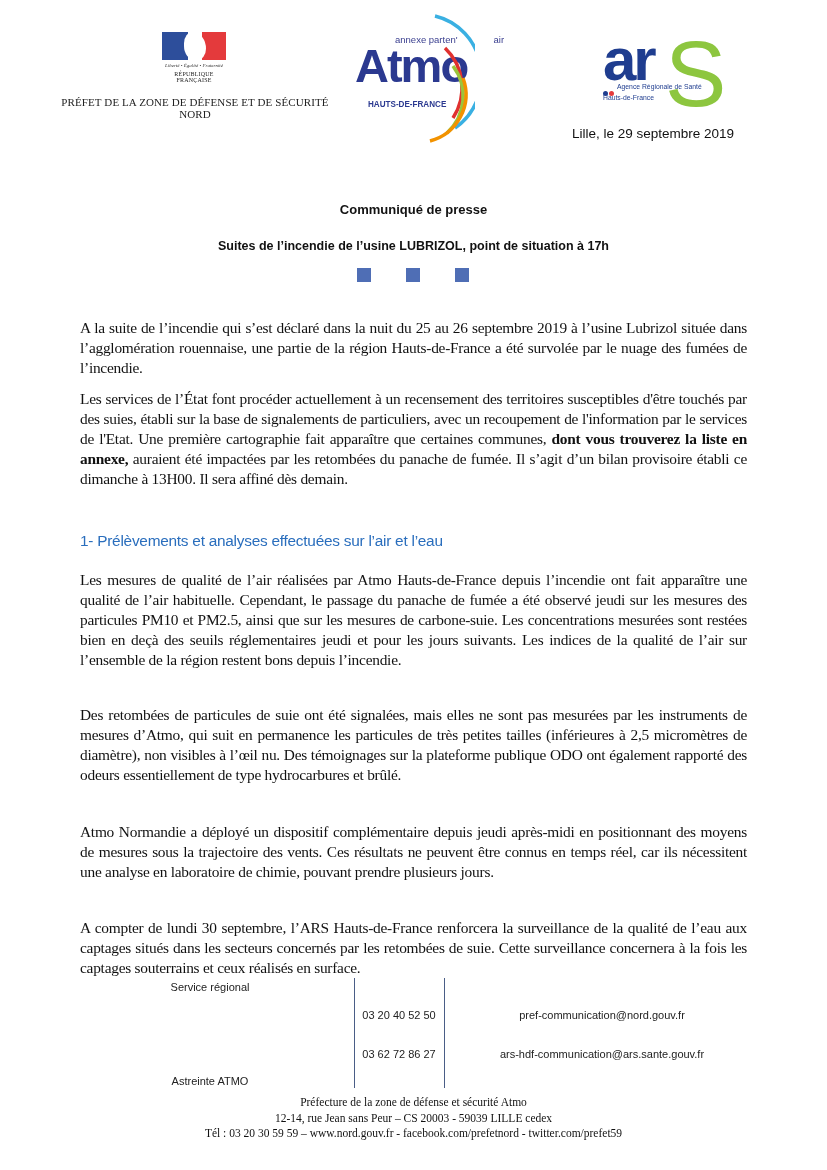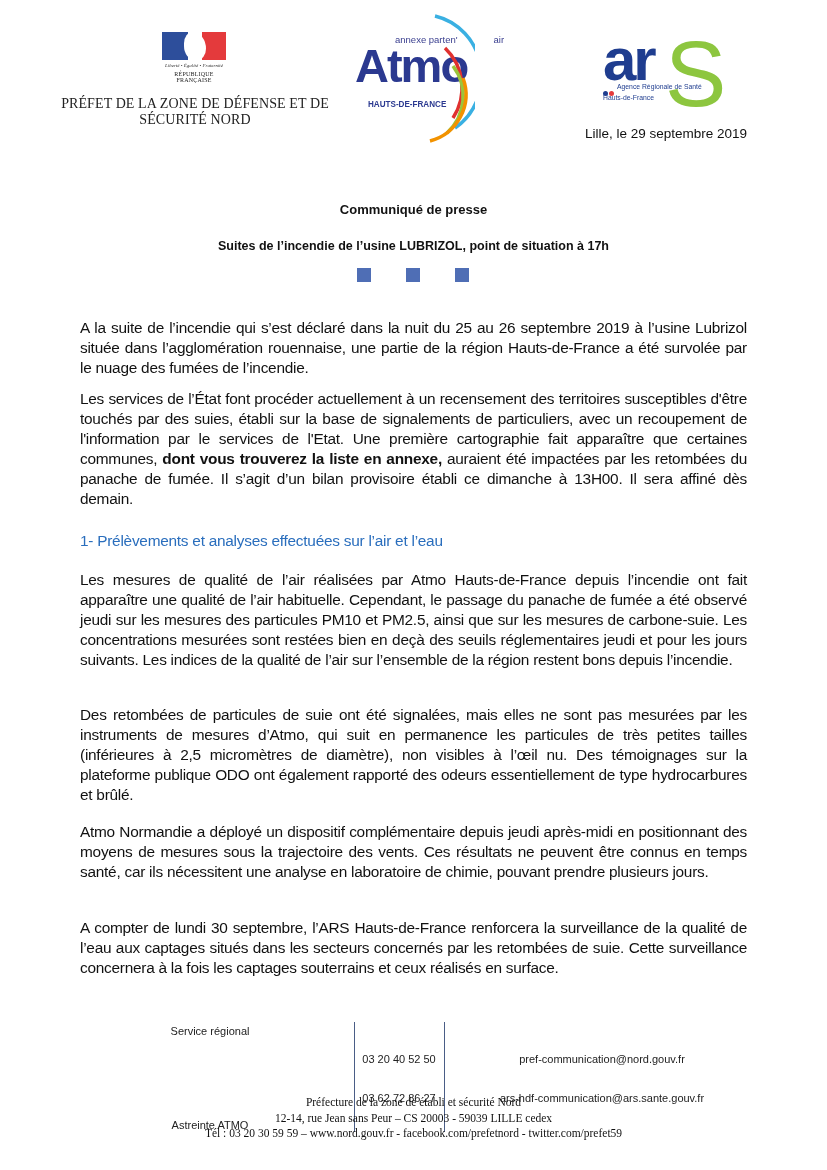--- a/index.html
+++ b/index.html
@@ -6,49 +6,49 @@
   body { width: 827px; height: 1170px; position: relative; overflow: hidden; font-family: "Liberation Sans", sans-serif; color: #111; }
   .abs { position: absolute; }
 
   
   .marianne { left: 162px; top: 32px; width: 64px; height: 32px; }
   .mar-blue { position:absolute; left:0; top:0; width:26px; height:28px; background:#2d4e9b; }
   .mar-red { position:absolute; left:40px; top:0; width:24px; height:28px; background:#e43a3c; }
   .mar-face { position:absolute; left:22px; top:0; width:22px; height:28px; background:#fff; border-radius: 40% 60% 40% 50%; }
   .mar-motto { left: 158px; top: 63px; width: 72px; font-family: "Liberation Serif", serif; font-style: italic; font-size: 5px; text-align:center; color:#333; }
   .mar-rep { left: 158px; top: 71px; width: 72px; font-family: "Liberation Serif", serif; font-size: 6px; text-align:center; color:#222; letter-spacing: 0.2px; }
-  .prefet { left: 60px; top: 96px; width: 270px; font-family: "Liberation Serif", serif; font-size: 14px; text-align:center; color:#222; letter-spacing: 0.1px; }
+  .prefet { left: 60px; top: 96px; width: 270px; font-family: "Liberation Serif", serif; font-size: 11px; text-align:center; color:#222; letter-spacing: 0.1px; }
 
   
   .atmo-tag { left: 395px; top: 34px; font-size: 9.5px; color:#3a3f8f; }
   .atmo-tag b { font-weight: normal; padding-left: 36px; }
   .atmo-word { left: 355px; top: 42px; font-size: 47px; font-weight: bold; color:#2b3990; letter-spacing: -2px; line-height: 1; }
   .atmo-hdf { left: 368px; top: 99px; font-size: 9px; font-weight: bold; color:#2b3990; transform: scaleX(0.9); transform-origin: left; }
   .atmo-arcs { left: 425px; top: 8px; width: 50px; height: 135px; }
 
   
   .ars-word { left: 603px; top: 30px; font-size: 60px; font-weight: bold; color:#1f3d8f; letter-spacing: -3px; line-height: 1; }
   .ars-s { left: 665px; top: 28px; font-size: 92px; color:#8dc63f; line-height: 1; font-weight: normal; }
   .ars-dots { left: 603px; top: 84px; }
   .ars-dots span { display:inline-block; width:5px; height:5px; border-radius:50%; margin-right:1px; vertical-align: middle; }
   .ars-agence { left: 617px; top: 82px; font-size: 8px; color:#1f3d8f; transform: scaleX(0.85); transform-origin: left; white-space: nowrap; }
   .ars-hdf { left: 603px; top: 93px; font-size: 8px; color:#1f3d8f; transform: scaleX(0.85); transform-origin: left; white-space: nowrap; }
 
-  .date { left: 560px; top: 126px; width: 187px; text-align: right; font-size: 13.5px; color:#111; }
+  .date { left: 572px; top: 126px; width: 187px; font-size: 13.5px; color:#111; }
 
   .cp-title { left: 0; top: 202px; width: 827px; text-align:center; font-size: 13px; font-weight: bold; color:#111; }
   .cp-sub { left: 0; top: 239px; width: 827px; text-align:center; font-size: 12.5px; font-weight: bold; color:#111; }
   .squares { left: 357px; top: 268px; }
   .squares span { position:absolute; width:14px; height:14px; background:#4f6eb5; }
 
-  .para { left: 80px; width: 667px; font-size: 15.4px; line-height: 20px; text-align: justify; color:#111; letter-spacing: -0.25px; }
+  .para { left: 80px; width: 667px; font-size: 15.4px; line-height: 20px; text-align: justify; color:#111; letter-spacing: -0.25px; font-family: Liberation Serif, serif; }
   .section-h { left: 80px; top: 532px; width: 667px; font-size: 15.4px; color:#2a6ebd; letter-spacing: -0.25px; }
 
   
-  .contacts { left: 70px; top: 978px; width: 690px; height: 110px; margin-top: 44px; }
+  .contacts { left: 70px; top: 978px; width: 690px; height: 110px; }
   .vline { position:absolute; width:1px; background:#4a5d86; top:0; height:110px; }
   .cell { position:absolute; font-size: 11px; color:#222; text-align:center; line-height: 14px; }
 
   .footer { left: 0; top: 1095px; width: 827px; text-align:center; font-family: "Liberation Serif", serif; font-size: 11.5px; line-height: 15.5px; color:#111; }
 </style>
 </head>
 <body>
 
 <div class="abs marianne">
   <div class="mar-blue"></div>
@@ -85,36 +85,36 @@
   <span style="left:98px"></span>
 </div>
 
 <div class="abs para" style="top:318px">A la suite de l’incendie qui s’est déclaré dans la nuit du 25 au 26 septembre 2019 à l’usine Lubrizol située dans l’agglomération rouennaise, une partie de la région Hauts-de-France a été survolée par le nuage des fumées de l’incendie.</div>
 <div class="abs para" style="top:389px"><span>Les services de l’État font procéder actuellement à un recensement des territoires susceptibles d'être touchés par des suies, établi sur la base de signalements de particuliers, avec un recoupement de l'information par le services de l'Etat. Une première cartographie fait apparaître que certaines communes, </span><b>dont vous trouverez la liste en annexe,</b><span> auraient été impactées par les retombées du panache de fumée. Il s’agit d’un bilan provisoire établi ce dimanche à 13H00. Il sera affiné dès demain.</span></div>
 
 <div class="abs section-h">1- Prélèvements et analyses effectuées sur l’air et l’eau</div>
 
 <div class="abs para" style="top:570px">Les mesures de qualité de l’air réalisées par Atmo Hauts-de-France depuis l’incendie ont fait apparaître une qualité de l’air habituelle. Cependant, le passage du panache de fumée a été observé jeudi sur les mesures des particules PM10 et PM2.5, ainsi que sur les mesures de carbone-suie. Les concentrations mesurées sont restées bien en deçà des seuils réglementaires jeudi et pour les jours suivants. Les indices de la qualité de l’air sur l’ensemble de la région restent bons depuis l’incendie.</div>
 <div class="abs para" style="top:705px">Des retombées de particules de suie ont été signalées, mais elles ne sont pas mesurées par les instruments de mesures d’Atmo, qui suit en permanence les particules de très petites tailles (inférieures à 2,5 micromètres de diamètre), non visibles à l’œil nu. Des témoignages sur la plateforme publique ODO ont également rapporté des odeurs essentiellement de type hydrocarbures et brûlé.</div>
-<div class="abs para" style="top:822px">Atmo Normandie a déployé un dispositif complémentaire depuis jeudi après-midi en positionnant des moyens de mesures sous la trajectoire des vents. Ces résultats ne peuvent être connus en temps santé, car ils nécessitent une analyse en laboratoire de chimie, pouvant prendre plusieurs jours.</div>
+<div class="abs para" style="top:822px">Atmo Normandie a déployé un dispositif complémentaire depuis jeudi après-midi en positionnant des moyens de mesures sous la trajectoire des vents. Ces résultats ne peuvent être connus en temps réel, car ils nécessitent une analyse en laboratoire de chimie, pouvant prendre plusieurs jours.</div>
 <div class="abs para" style="top:918px">A compter de lundi 30 septembre, l’ARS Hauts-de-France renforcera la surveillance de la qualité de l’eau aux captages situés dans les secteurs concernés par les retombées de suie. Cette surveillance concernera à la fois les captages souterrains et ceux réalisés en surface.</div>
 
 <div class="abs contacts">
   <div class="vline" style="left:284px"></div>
   <div class="vline" style="left:374px"></div>
 
   <div class="cell" style="left:0; top:2px; width:280px;">
     <div>Service régional</div>
   </div>
   <div class="cell" style="left:284px; top:30px; width:90px;">03 20 40 52 50</div>
   <div class="cell" style="left:374px; top:30px; width:316px;">pref-communication@nord.gouv.fr</div>
 
   <div class="cell" style="left:284px; top:69px; width:90px;">03 62 72 86 27</div>
   <div class="cell" style="left:374px; top:69px; width:316px;">ars-hdf-communication@ars.sante.gouv.fr</div>
 
   <div class="cell" style="left:0; top:96px; width:280px;">Astreinte ATMO</div>
 </div>
 
 <div class="abs footer">
-  <div>Préfecture de la zone de établi et sécurité Nord</div>
+  <div>Préfecture de la zone de défense et sécurité Atmo</div>
   <div>12-14, rue Jean sans Peur – CS 20003 - 59039 LILLE cedex</div>
   <div>Tél : 03 20 30 59 59 – www.nord.gouv.fr -  facebook.com/prefetnord - twitter.com/prefet59</div>
 </div>
 
 </body></html>

